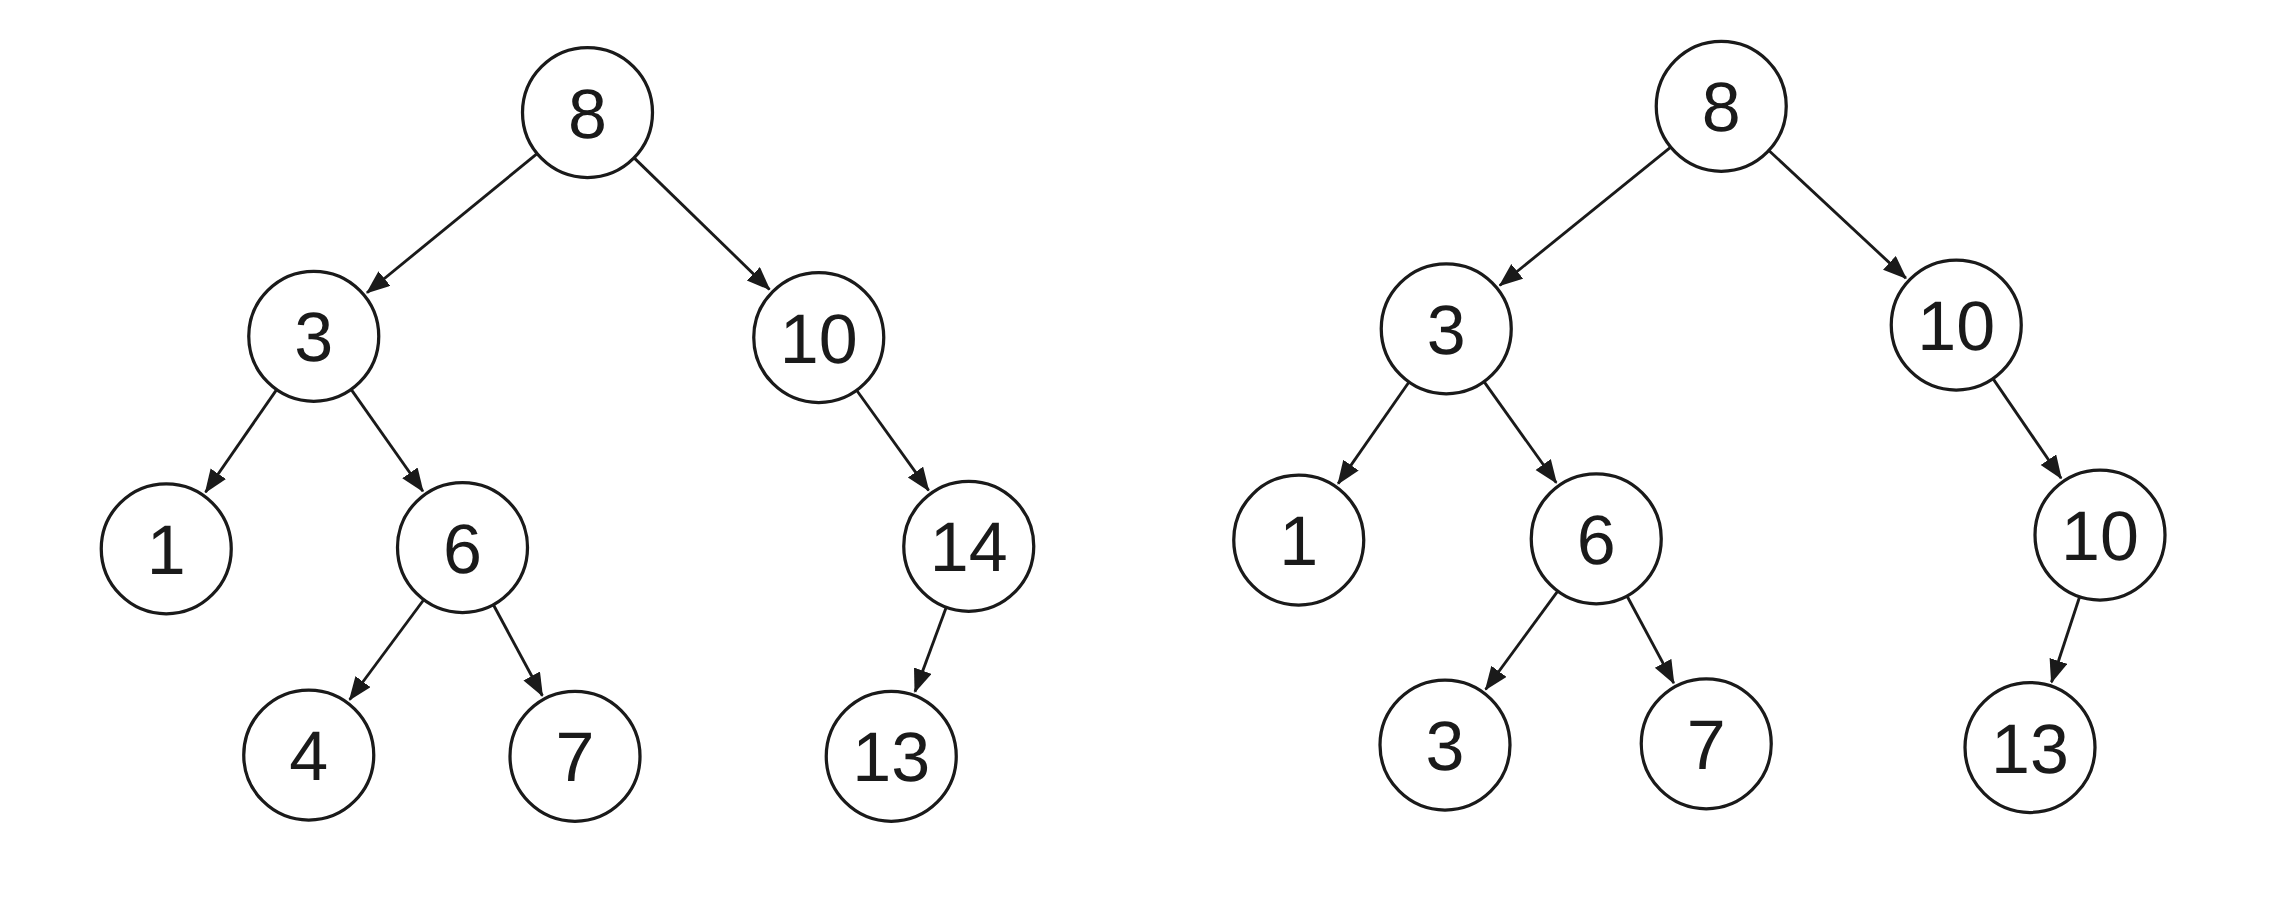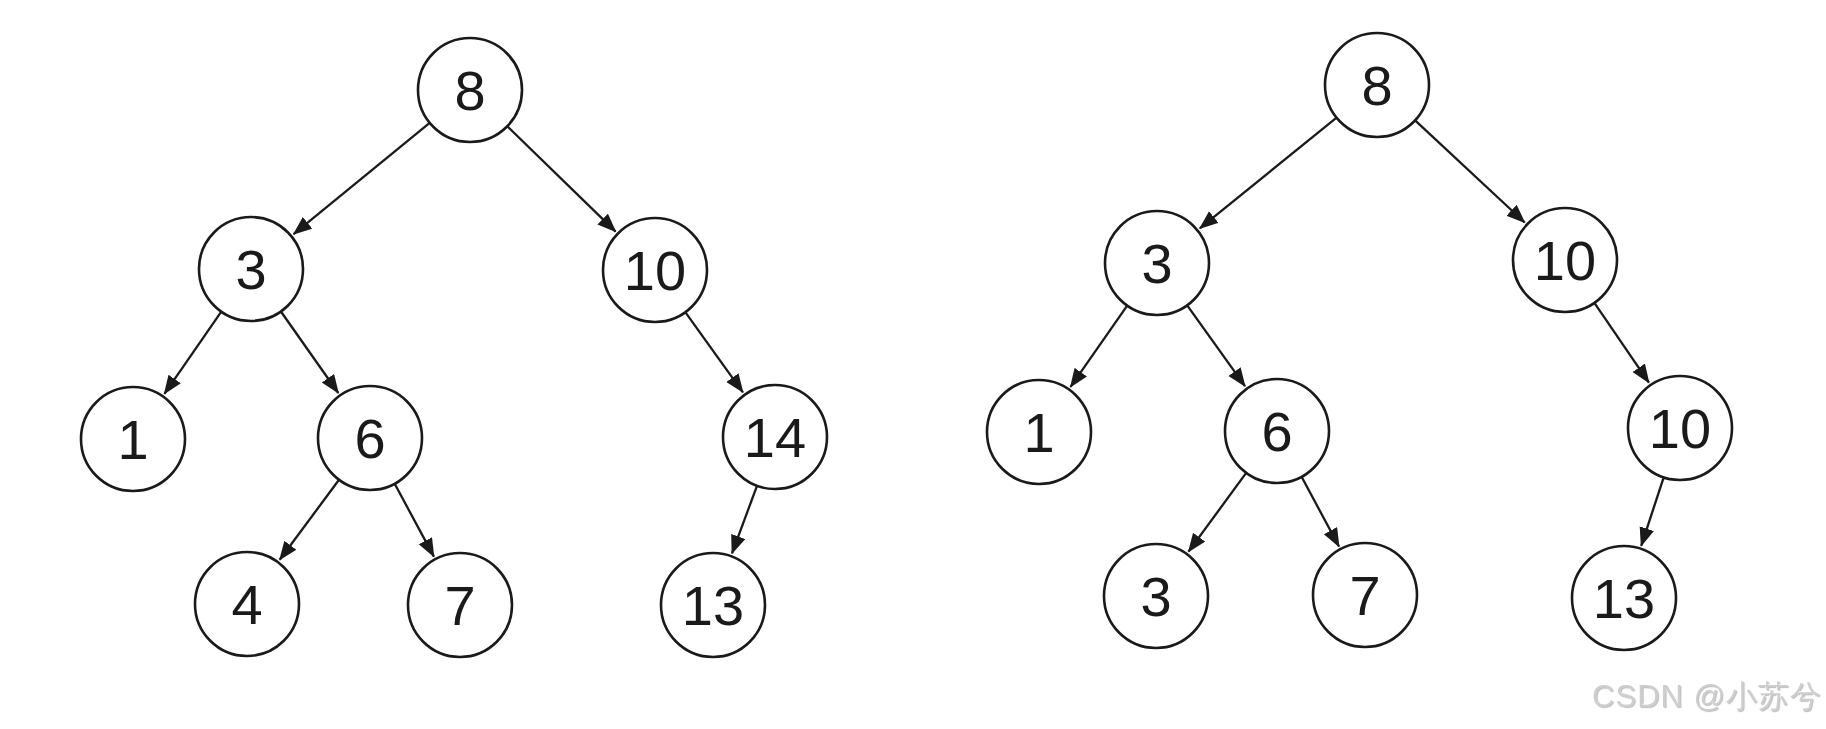--- a/index.html
+++ b/index.html
@@ -134,14 +134,13 @@
         <g>
           <circle cx="1365" cy="595" r="52" fill="#ffffff" stroke="#1a1a1a" stroke-width="2.6"></circle>
           <text x="1365" y="595" dy="0.36em" class="node-label">7</text>
         </g>
         <g>
           <circle cx="1624" cy="598" r="52" fill="#ffffff" stroke="#1a1a1a" stroke-width="2.6"></circle>
           <text x="1624" y="598" dy="0.36em" class="node-label">13</text>
         </g>
       </g>
     </svg>
-  <div class="watermark">CSDN @小苏兮</div>
 </div>
 
 </body></html>

